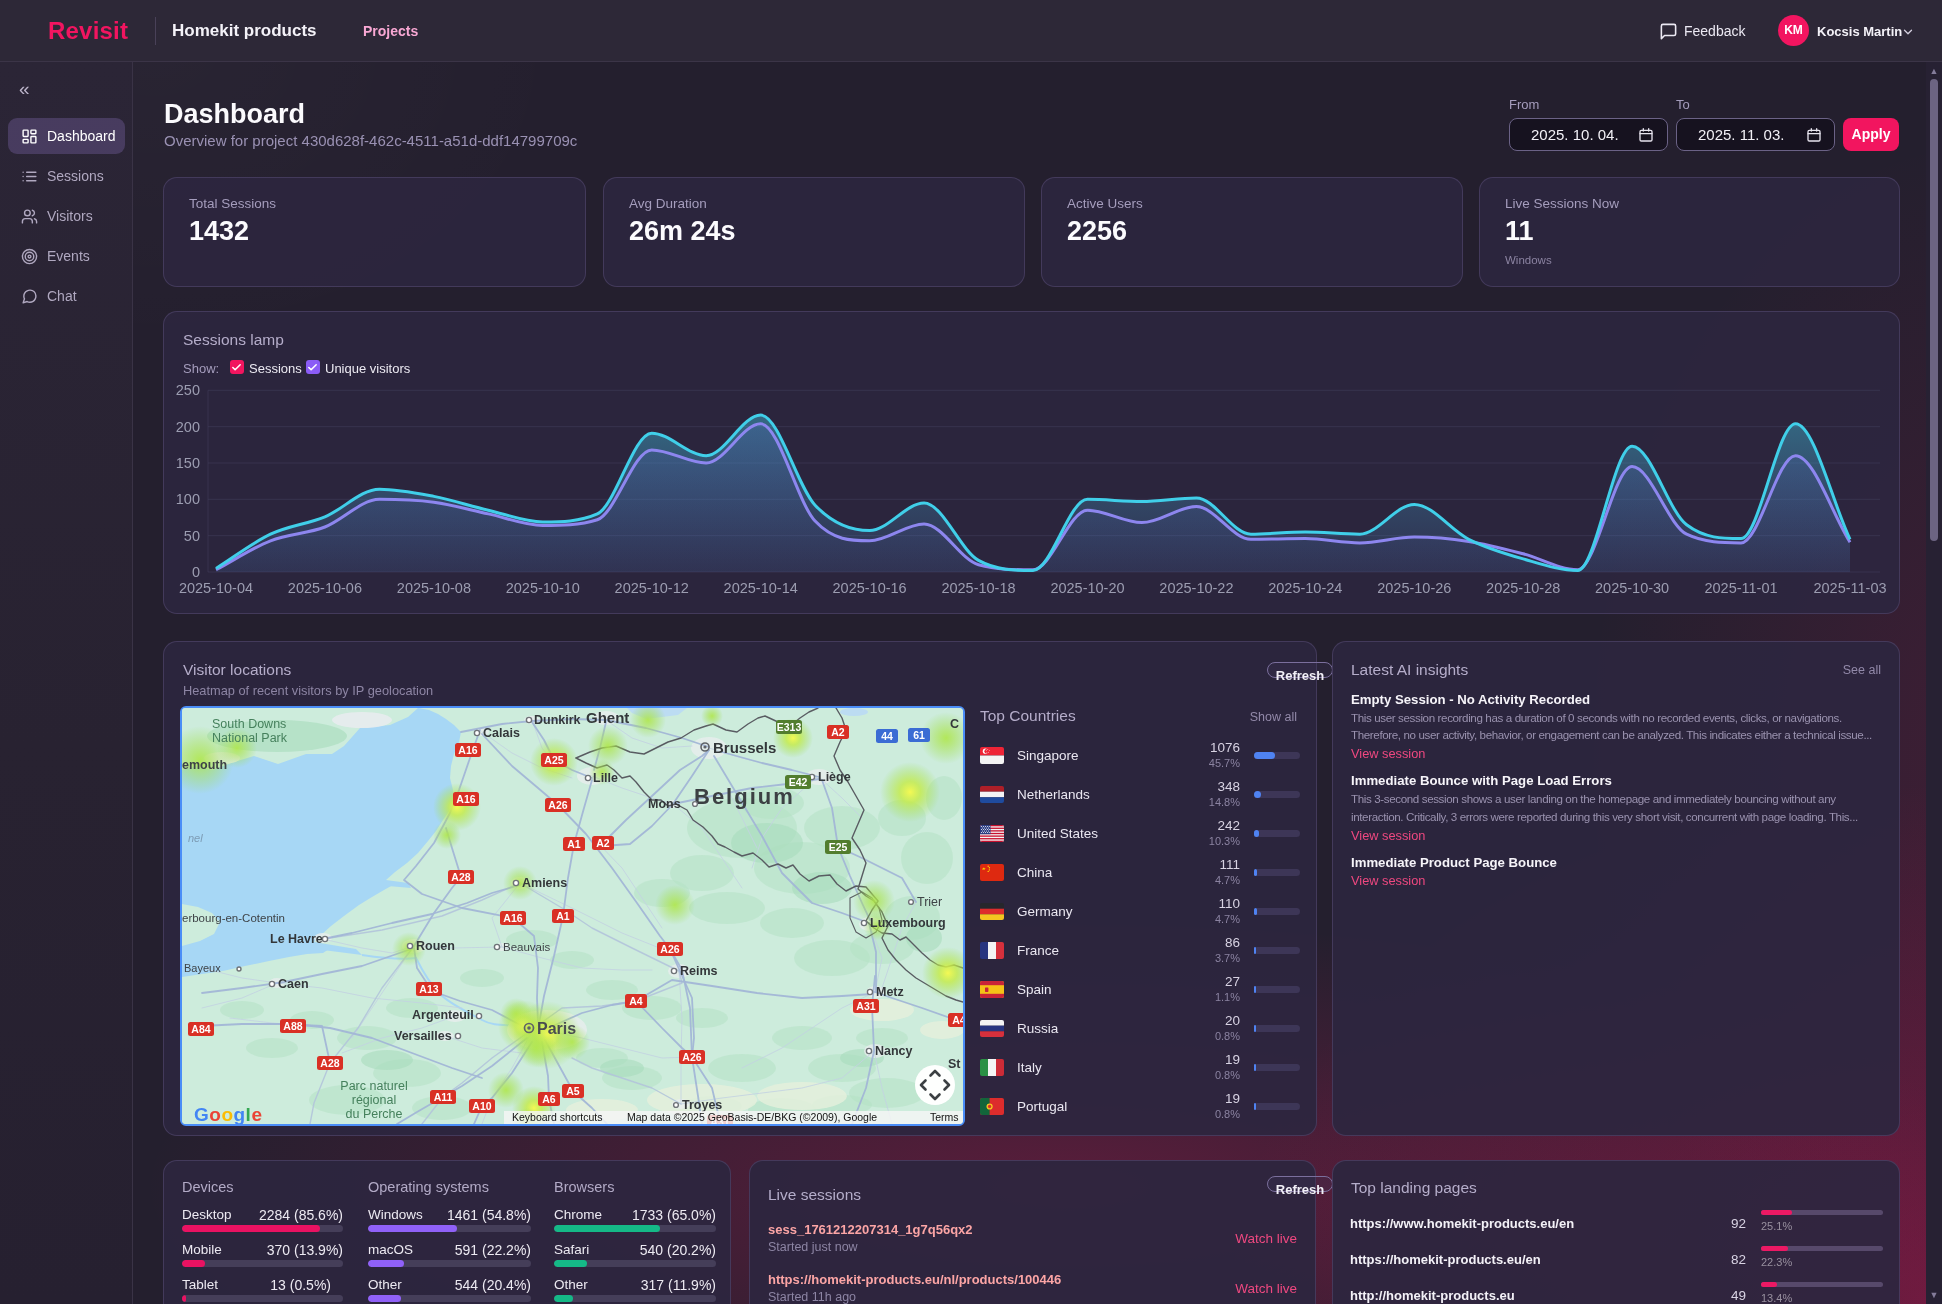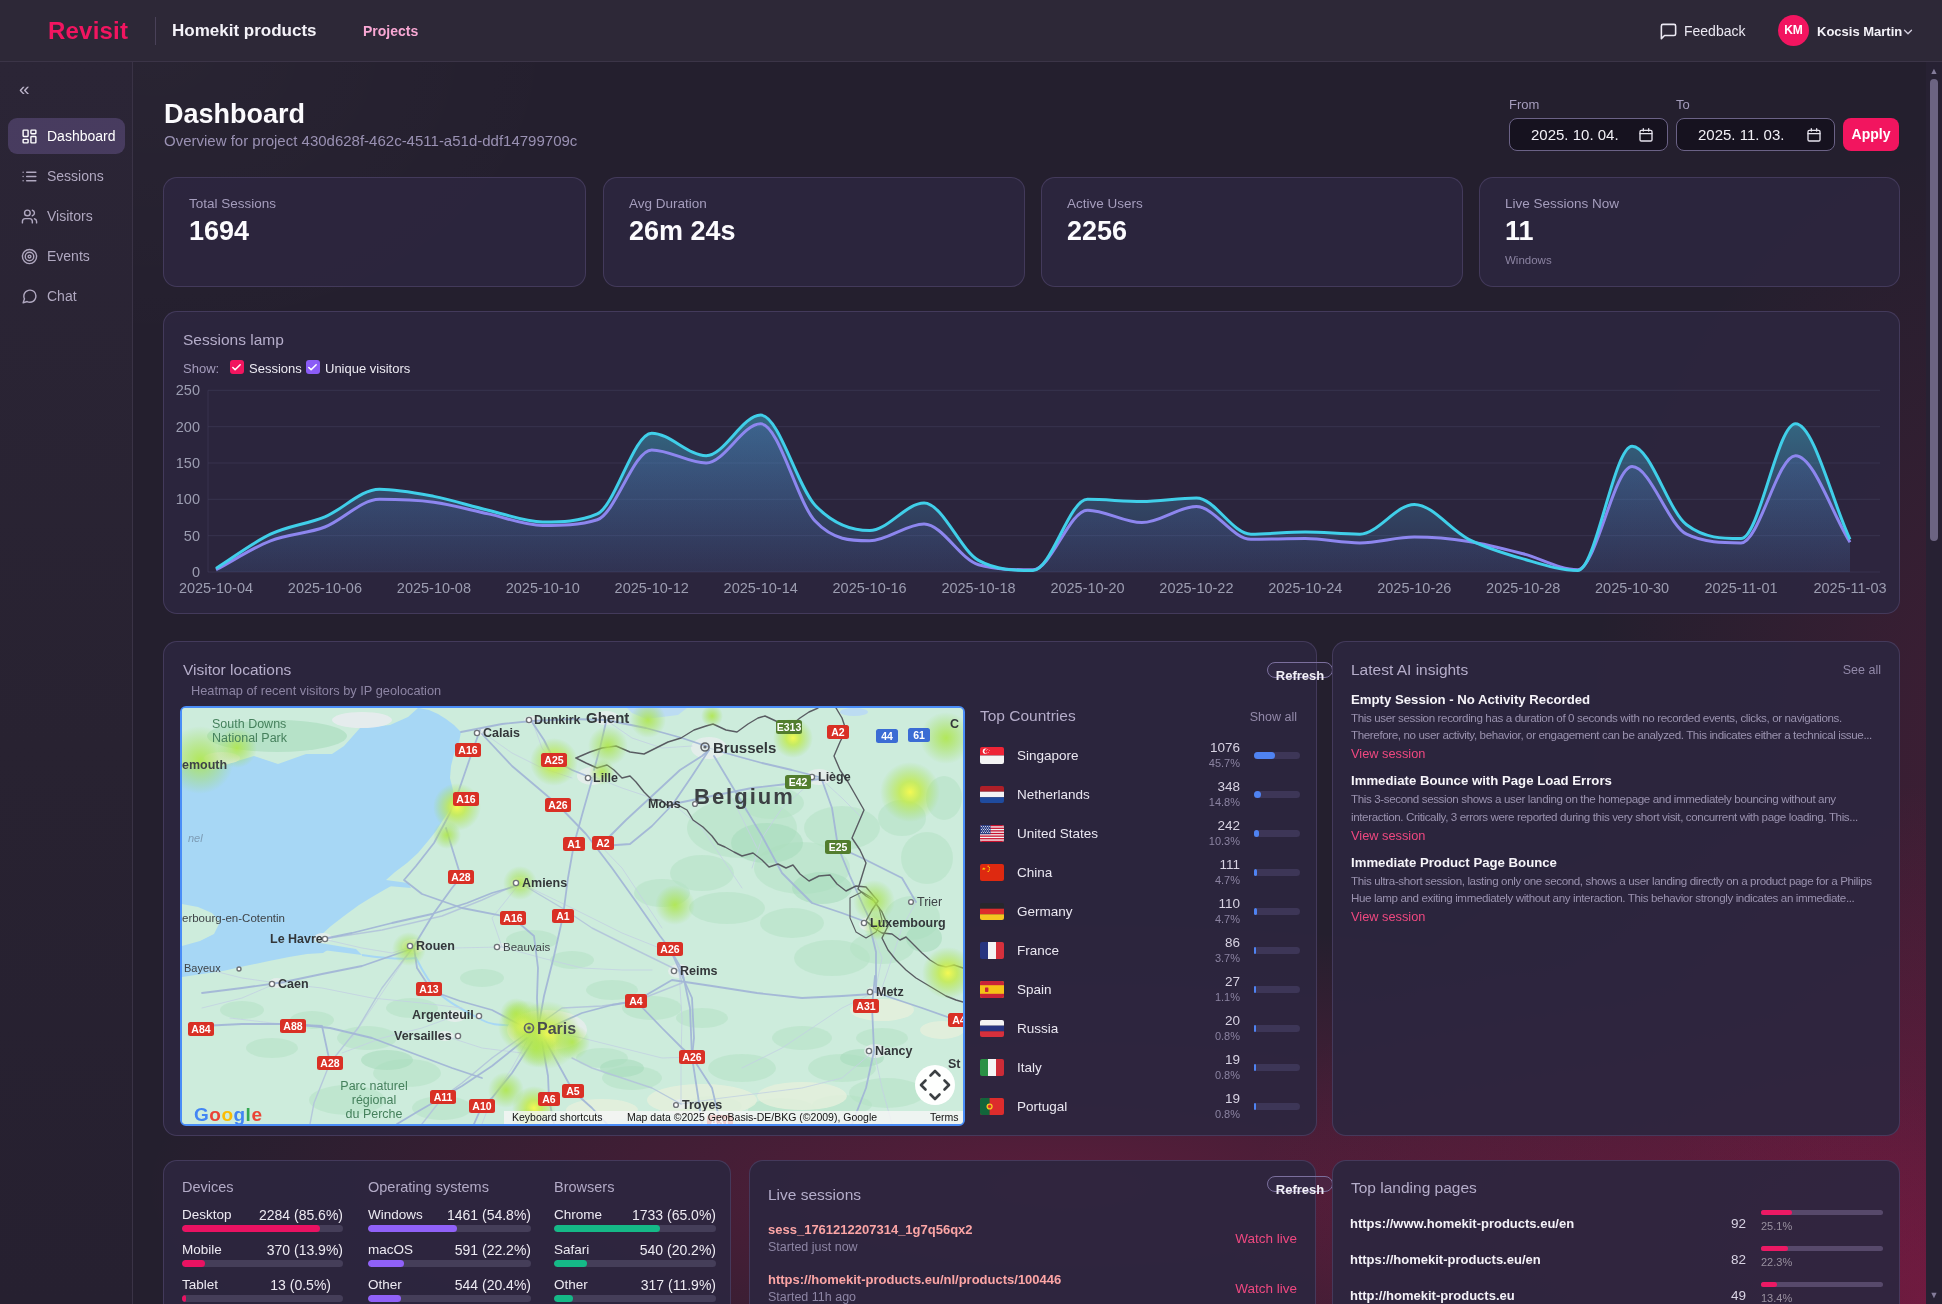--- a/index.html
+++ b/index.html
@@ -173,21 +173,21 @@
 <div class="dateinput" style="left:1676px;top:118px;">2025. 11. 03.<svg class="calico" style="left:129px;" width="16" height="16" viewBox="0 0 24 24" fill="none" stroke="#e8e5ef" stroke-width="2" stroke-linecap="round">
       <rect x="3" y="5" width="18" height="16" rx="2"></rect>
       <line x1="3" y1="10" x2="21" y2="10"></line>
       <line x1="8" y1="2.5" x2="8" y2="6"></line>
       <line x1="16" y1="2.5" x2="16" y2="6"></line>
     </svg></div>
 <div class="applybtn">Apply</div>
 
 <div class="panel" style="left:163px;top:177px;width:423px;height:110px;">
   <div class="cardlabel">Total Sessions</div>
-    <div class="cardvalue">1694</div>
+    <div class="cardvalue">1432</div>
 </div>
 <div class="panel" style="left:603px;top:177px;width:422px;height:110px;">
   <div class="cardlabel">Avg Duration</div>
     <div class="cardvalue">26m 24s</div>
 </div>
 <div class="panel" style="left:1041px;top:177px;width:422px;height:110px;padding-left:10px;">
   <div class="cardlabel">Active Users</div>
     <div class="cardvalue">2256</div>
 </div>
 <div class="panel" style="left:1479px;top:177px;width:421px;height:110px;">
@@ -253,21 +253,21 @@
 <text x="1250.3" y="281" text-anchor="middle" font-size="14.5" fill="#9c9db1">2025-10-26</text>
 <text x="1359.2" y="281" text-anchor="middle" font-size="14.5" fill="#9c9db1">2025-10-28</text>
 <text x="1468.1" y="281" text-anchor="middle" font-size="14.5" fill="#9c9db1">2025-10-30</text>
 <text x="1577.0" y="281" text-anchor="middle" font-size="14.5" fill="#9c9db1">2025-11-01</text>
 <text x="1686.0" y="281" text-anchor="middle" font-size="14.5" fill="#9c9db1">2025-11-03</text>
 </svg>
 </div>
 
 <div class="panel" style="left:163px;top:641px;width:1154px;height:495px;">
   <div class="ptitle" style="position:absolute;left:19px;top:19px;">Visitor locations</div>
-  <div style="position:absolute;left:19px;top:41px;font-size:12.8px;color:#8d85a4;margin-left:8px;">Heatmap of recent visitors by IP geolocation</div>
+  <div style="position:absolute;left:19px;top:41px;font-size:12.8px;color:#8d85a4;">Heatmap of recent visitors by IP geolocation</div>
   <div class="refbtn" style="left:1071px;top:20px;">Refresh</div>
   <div style="position:absolute;left:16px;top:64px;width:785px;height:420px;border:2px solid #4a8df7;border-radius:6px;overflow:hidden;background:#cdebdc;">
   <svg width="781" height="416" viewBox="0 0 781 416" style="position:absolute;left:0;top:0;" font-family="Liberation Sans, sans-serif">
 <defs>
 <radialGradient id="heat">
             <stop offset="0%" stop-color="#b0e74c" stop-opacity="0.9"></stop>
             <stop offset="45%" stop-color="#a8e34e" stop-opacity="0.5"></stop>
             <stop offset="100%" stop-color="#9adf52" stop-opacity="0"></stop>
           </radialGradient>
 <radialGradient id="heathot">
@@ -760,21 +760,20 @@
   <div class="ptitle" style="position:absolute;left:18px;top:19px;">Latest AI insights</div>
   <div style="position:absolute;right:18px;top:21px;font-size:12.5px;color:#9289a9;">See all</div>
   <div style="position:absolute;left:18px;top:50px;width:532px;">
     <div class="aititle">Empty Session - No Activity Recorded</div>
     <div class="aibody">This user session recording has a duration of 0 seconds with no recorded events, clicks, or navigations.<br>Therefore, no user activity, behavior, or engagement can be analyzed. This indicates either a technical issue...</div>
     <div class="ailink">View session</div>
     <div class="aititle" style="margin-top:12px;">Immediate Bounce with Page Load Errors</div>
     <div class="aibody">This 3-second session shows a user landing on the homepage and immediately bouncing without any<br>interaction. Critically, 3 errors were reported during this very short visit, concurrent with page loading. This...</div>
     <div class="ailink">View session</div>
     <div class="aititle" style="margin-top:12px;">Immediate Product Page Bounce</div>
-    <div class="aibody">This ultra-short session, lasting only one second, shows a user landing directly on a product page for a Philips<br>Hue lamp and exiting immediately without any interaction. This behavior strongly indicates an immediate...</div>
     <div class="ailink">View session</div>
   </div>
 </div>
 
 <div class="panel" style="left:163px;top:1160px;width:568px;height:200px;">
 <div class="statcol" style="left:18px;width:161px;">
     <div class="stattitle" style="position:absolute;left:0;top:18px;">Devices</div>
     <div class="statlabel" style="position:absolute;left:0;top:46px;">Desktop</div>
       <div class="statval" style="position:absolute;right:0;top:46px;">2284 (85.6%)</div>
       <div class="statbar" style="position:absolute;left:0;top:64px;width:161px;">

